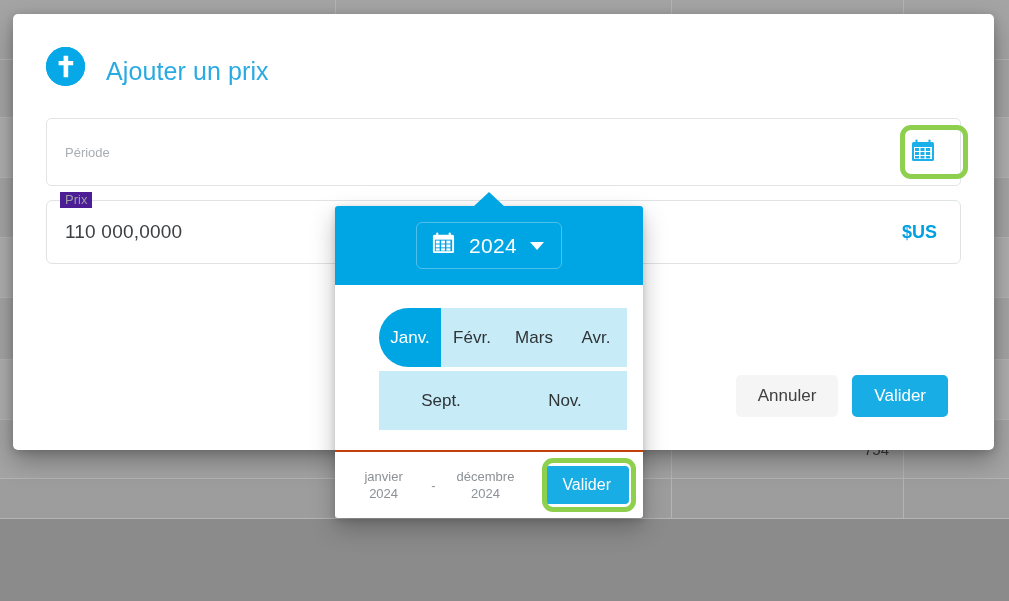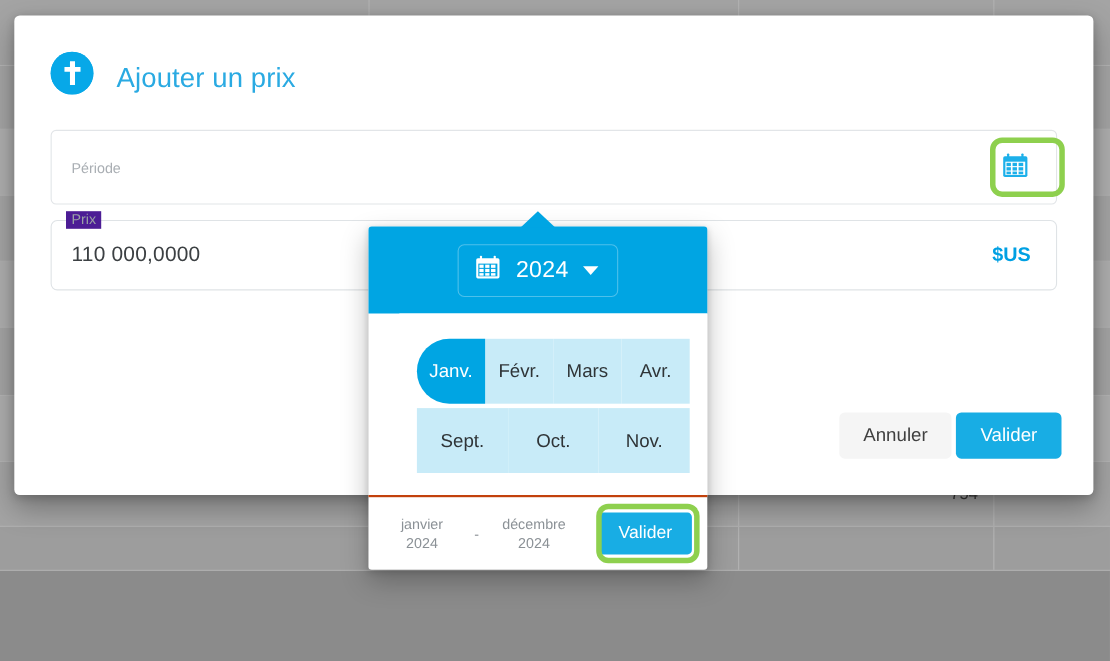--- a/index.html
+++ b/index.html
@@ -154,25 +154,25 @@
     position: absolute;
     right: 24px; top: 50%;
     transform: translateY(-50%);
     font-size: 18px;
     font-weight: bold;
     color: #00a0e3;
   }
 
   .dlg-actions {
     position: absolute;
-    right: 29px;
+    right: 46px;
     bottom: 33px;
     display: flex;
     align-items: center;
-    gap: 4px;
+    gap: 14px;
   }
   .btn {
     border: 0;
     border-radius: 5px;
     font-size: 17px;
     font-family: inherit;
     cursor: pointer;
     padding: 0 22px;
     height: 42px;
     line-height: 42px;
@@ -447,21 +447,20 @@
 
   <div class="pk-grid">
     <div class="pk-row">
       <div class="pk-cell sel start">Janv.</div>
       <div class="pk-cell in-range">Févr.</div>
       <div class="pk-cell in-range">Mars</div>
       <div class="pk-cell in-range">Avr.</div>
     </div>
     <div class="pk-row">
       <div class="pk-cell in-range">Sept.</div>
-      <div class="pk-cell in-range">Oct.</div>
       <div class="pk-cell in-range">Nov.</div>
     </div>
   </div>
 
   <div class="pk-footer">
     <div class="rng-label">janvier<br>2024</div>
     <div class="rng-dash">-</div>
     <div class="rng-label">décembre<br>2024</div>
     <div class="grow"></div>
     <button class="btn-pk-valider">Valider</button>

